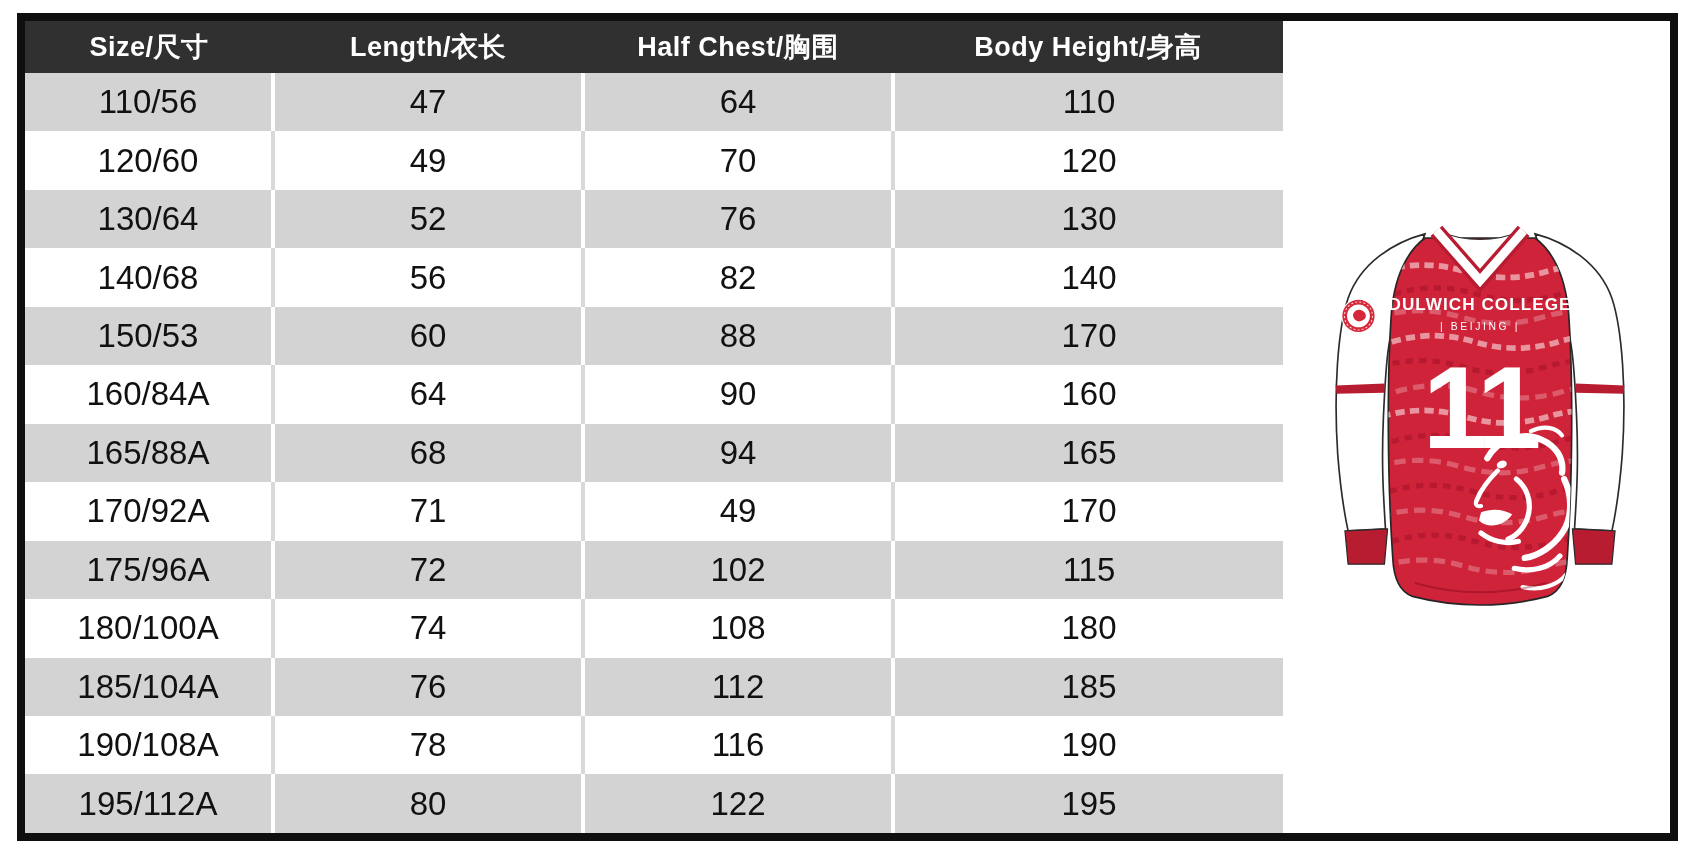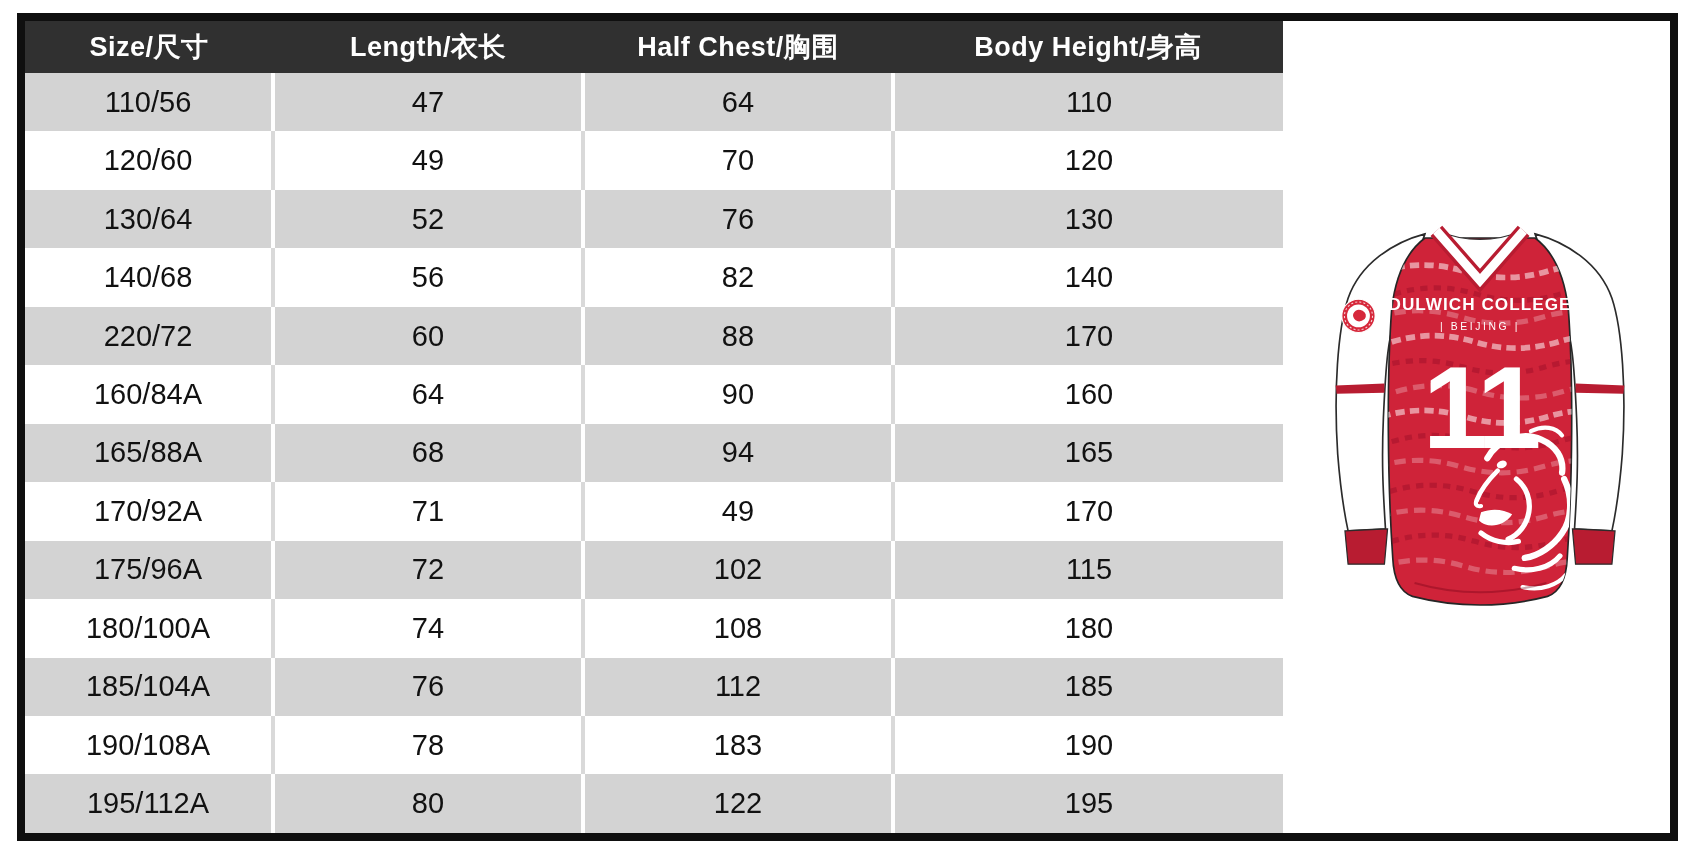--- a/index.html
+++ b/index.html
@@ -29,21 +29,21 @@
   table.size-table{
     border-collapse:collapse;table-layout:fixed;
     width:1258px;height:812px;flex:0 0 1258px;padding-left:40px;
   }
   table.size-table th{
     background:var(--header-bg);color:var(--header-text);
     font-size:27px;font-weight:bold;text-align:center;vertical-align:middle;
     height:52px;letter-spacing:.5px;
   }
   table.size-table td{
-    font-size:29px;color:var(--cell-text);text-align:center;vertical-align:middle;
+    font-size:33px;color:var(--cell-text);text-align:center;vertical-align:middle;
     height:58px;border-right:4px solid var(--sep-on-white);
   }
   table.size-table td:last-child{border-right:none;}
   table.size-table tbody tr:nth-child(odd) td{
     background:var(--row-gray);border-right-color:var(--sep-on-gray);
   }
   table.size-table tbody tr:nth-child(even) td{
     background:var(--row-white);border-right-color:var(--sep-on-white);
   }
   table.size-table tbody tr:nth-child(odd) td:last-child,
@@ -108,21 +108,21 @@
           <td>76</td>
           <td>130</td>
         </tr>
         <tr>
           <td>140/68</td>
           <td>56</td>
           <td>82</td>
           <td>140</td>
         </tr>
         <tr>
-          <td>220/72</td>
+          <td>150/53</td>
           <td>60</td>
           <td>88</td>
           <td>170</td>
         </tr>
         <tr>
           <td>160/84A</td>
           <td>64</td>
           <td>90</td>
           <td>160</td>
         </tr>
@@ -152,21 +152,21 @@
         </tr>
         <tr>
           <td>185/104A</td>
           <td>76</td>
           <td>112</td>
           <td>185</td>
         </tr>
         <tr>
           <td>190/108A</td>
           <td>78</td>
-          <td>183</td>
+          <td>116</td>
           <td>190</td>
         </tr>
         <tr>
           <td>195/112A</td>
           <td>80</td>
           <td>122</td>
           <td>195</td>
         </tr>
       </tbody>
   </table>

